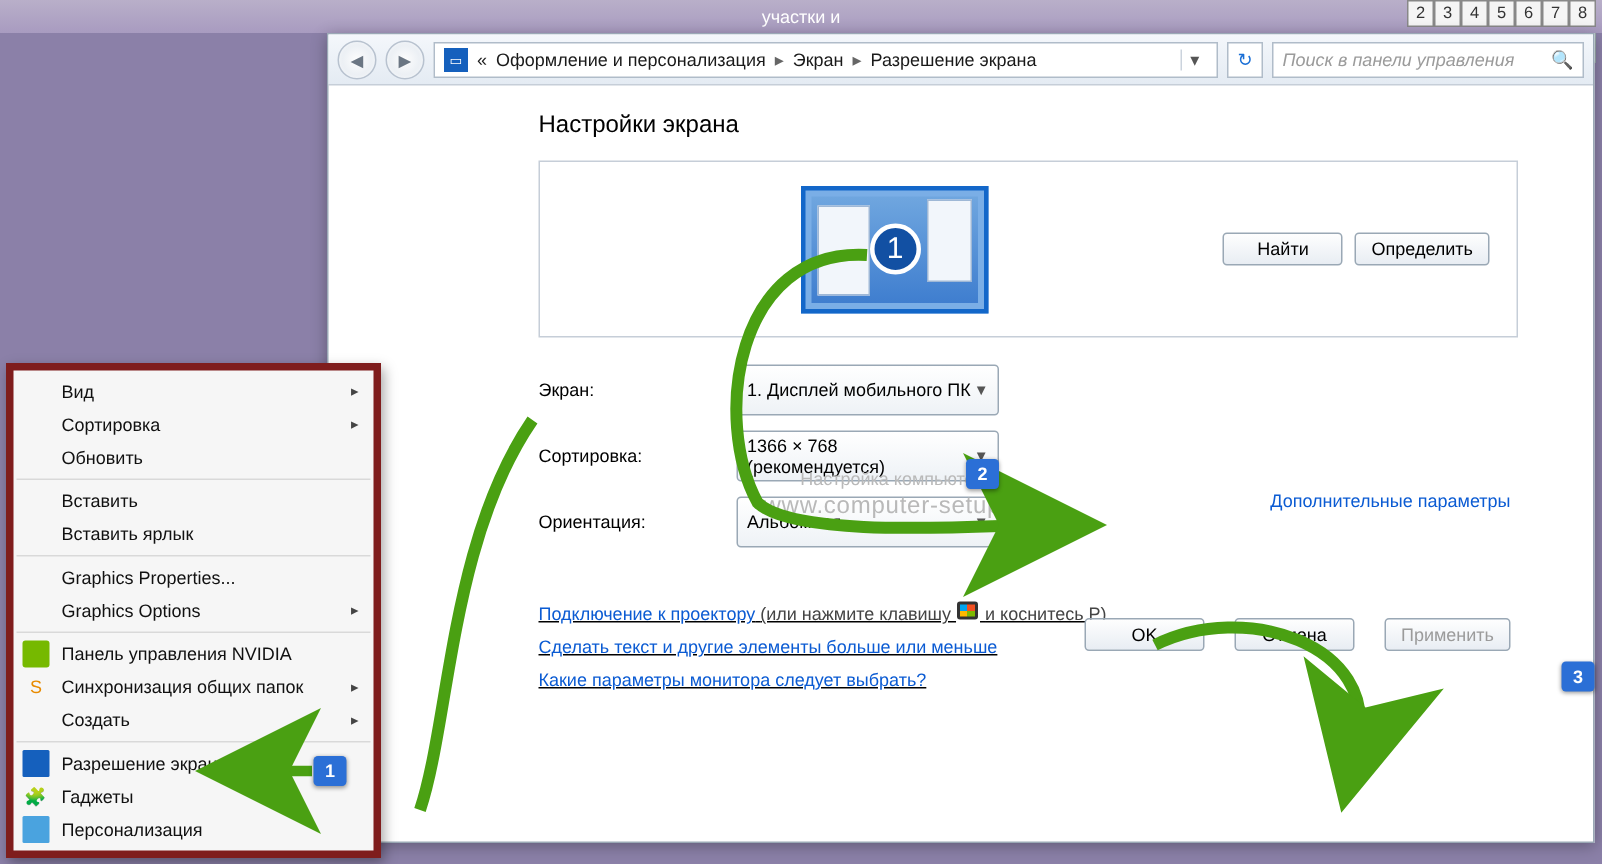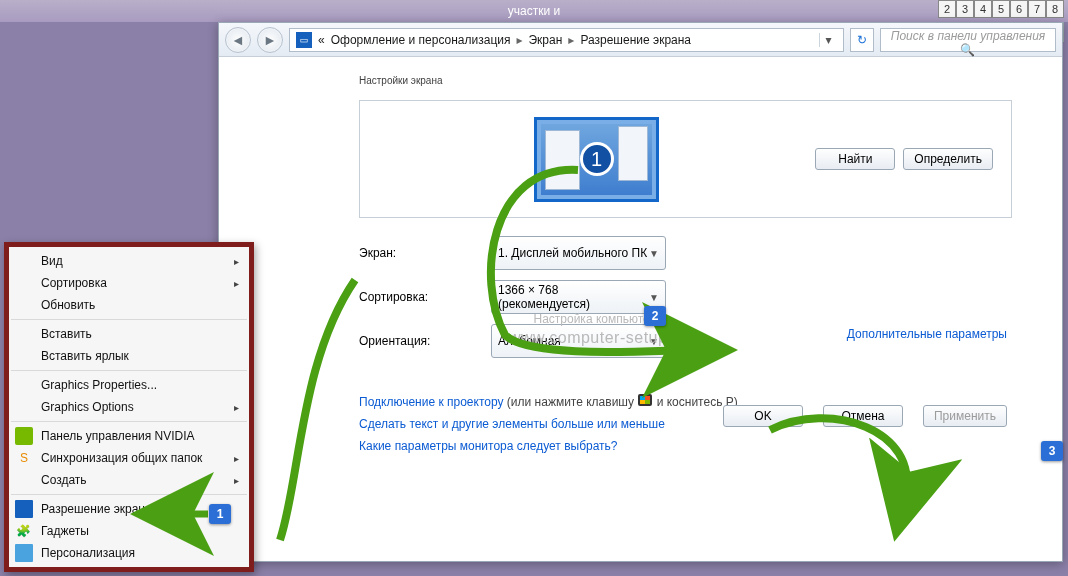--- a/index.html
+++ b/index.html
@@ -110,38 +110,38 @@
     color: #555;
   }
   .refresh {
     width: 24px; height: 24px;
     border: 1px solid #b0bcc9;
     background: #fff;
     display: flex; align-items: center; justify-content: center;
     color: #1a6fd6;
   }
   .search-field {
-    width: 176px;
+    width: 208px;
     height: 24px;
     border: 1px solid #b0bcc9;
     background: #fff;
     padding: 0 6px;
     color: #9b9b9b;
     font-style: italic;
-    display: flex; align-items: center; justify-content: space-between; flex-direction: column;
+    display: flex; align-items: center; justify-content: space-between;
   }
   .search-field .mag { font-style: normal; color: #5b7fa6; }
 
   .content {
     padding: 18px 50px 18px 140px;
     position: relative;
   }
   .h1 {
-    color: #404040;
-    font-size: 10px;
+    color: #000000;
+    font-size: 16px;
     margin-bottom: 14px;
   }
   .preview-box {
     border: 1px solid #c6ced8;
     height: 118px;
     display: flex;
     justify-content: space-between;
     align-items: center;
     padding: 0 18px;
     margin-bottom: 18px;
@@ -221,20 +221,21 @@
   .watermark .big { font-size: 16px; letter-spacing: 0.5px; }
 
   .adv-link {
     position: absolute;
     right: 55px; top: 270px;
     color: #0b5bd3; cursor: default;
   }
 
   .info-links {
     margin-top: 36px;
+    text-decoration: underline;
   }
   .info-links p { margin: 8px 0; }
   .lk { color: #0b5bd3; }
   .mut { color: #444; }
 
   .dlg-btns {
     position: absolute;
     right: 55px;
     bottom: 52px;
     display: flex; gap: 20px;

